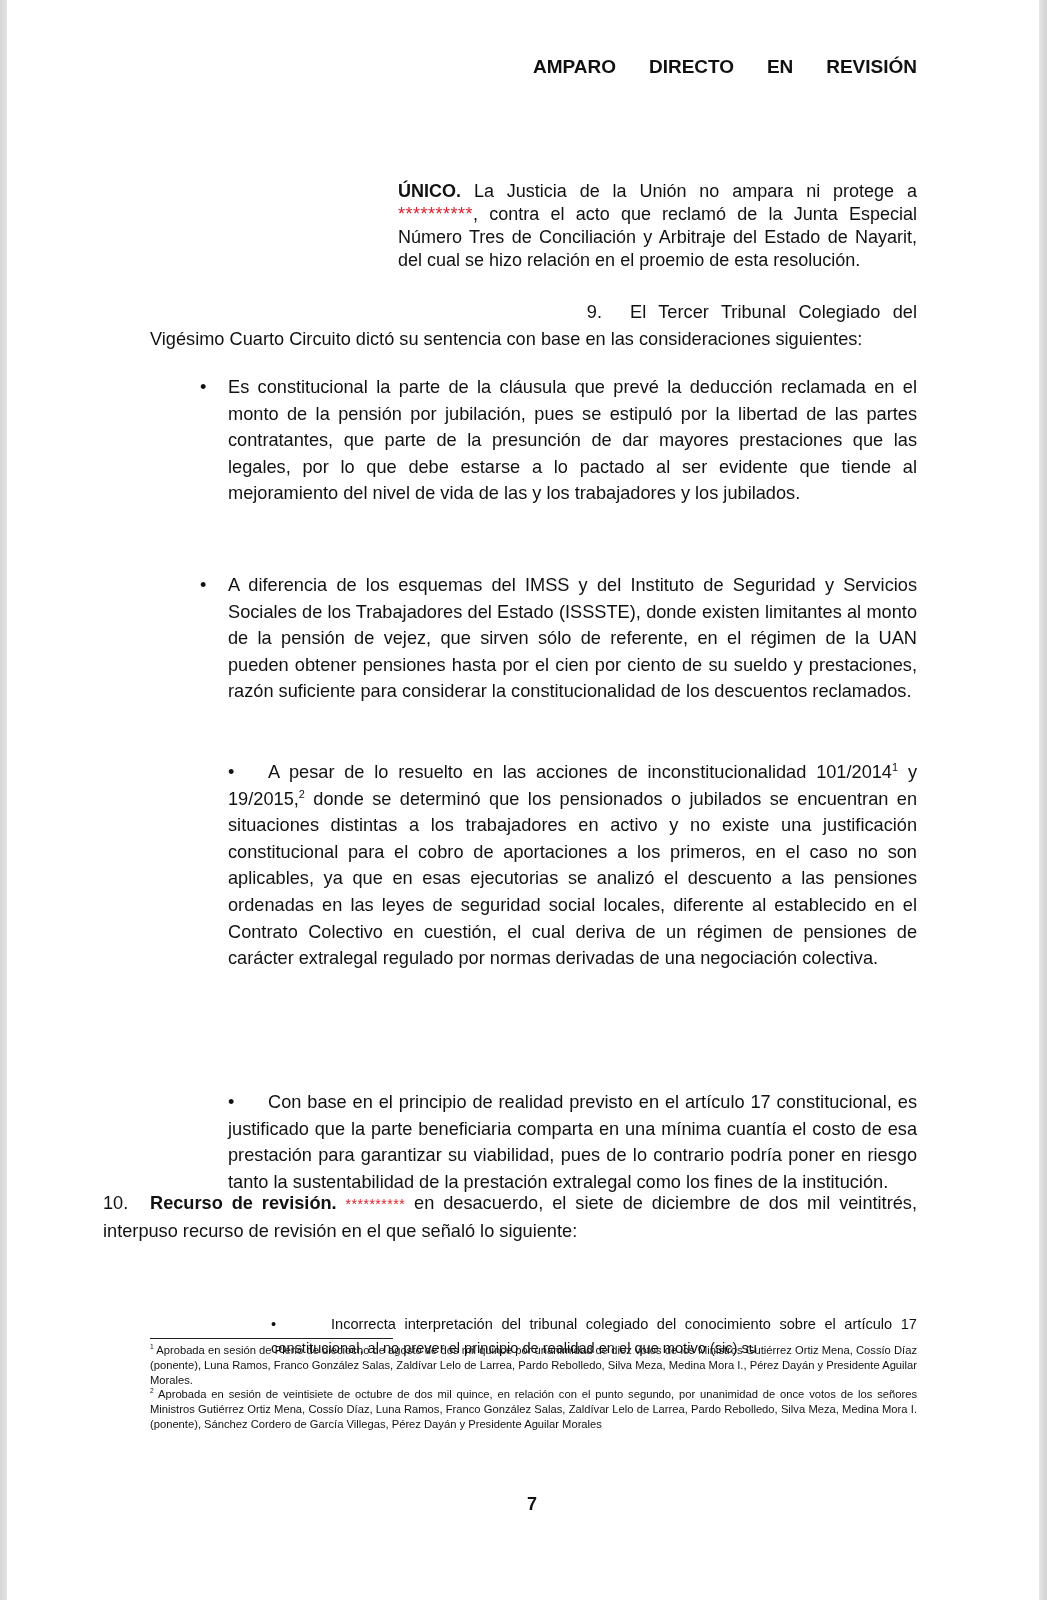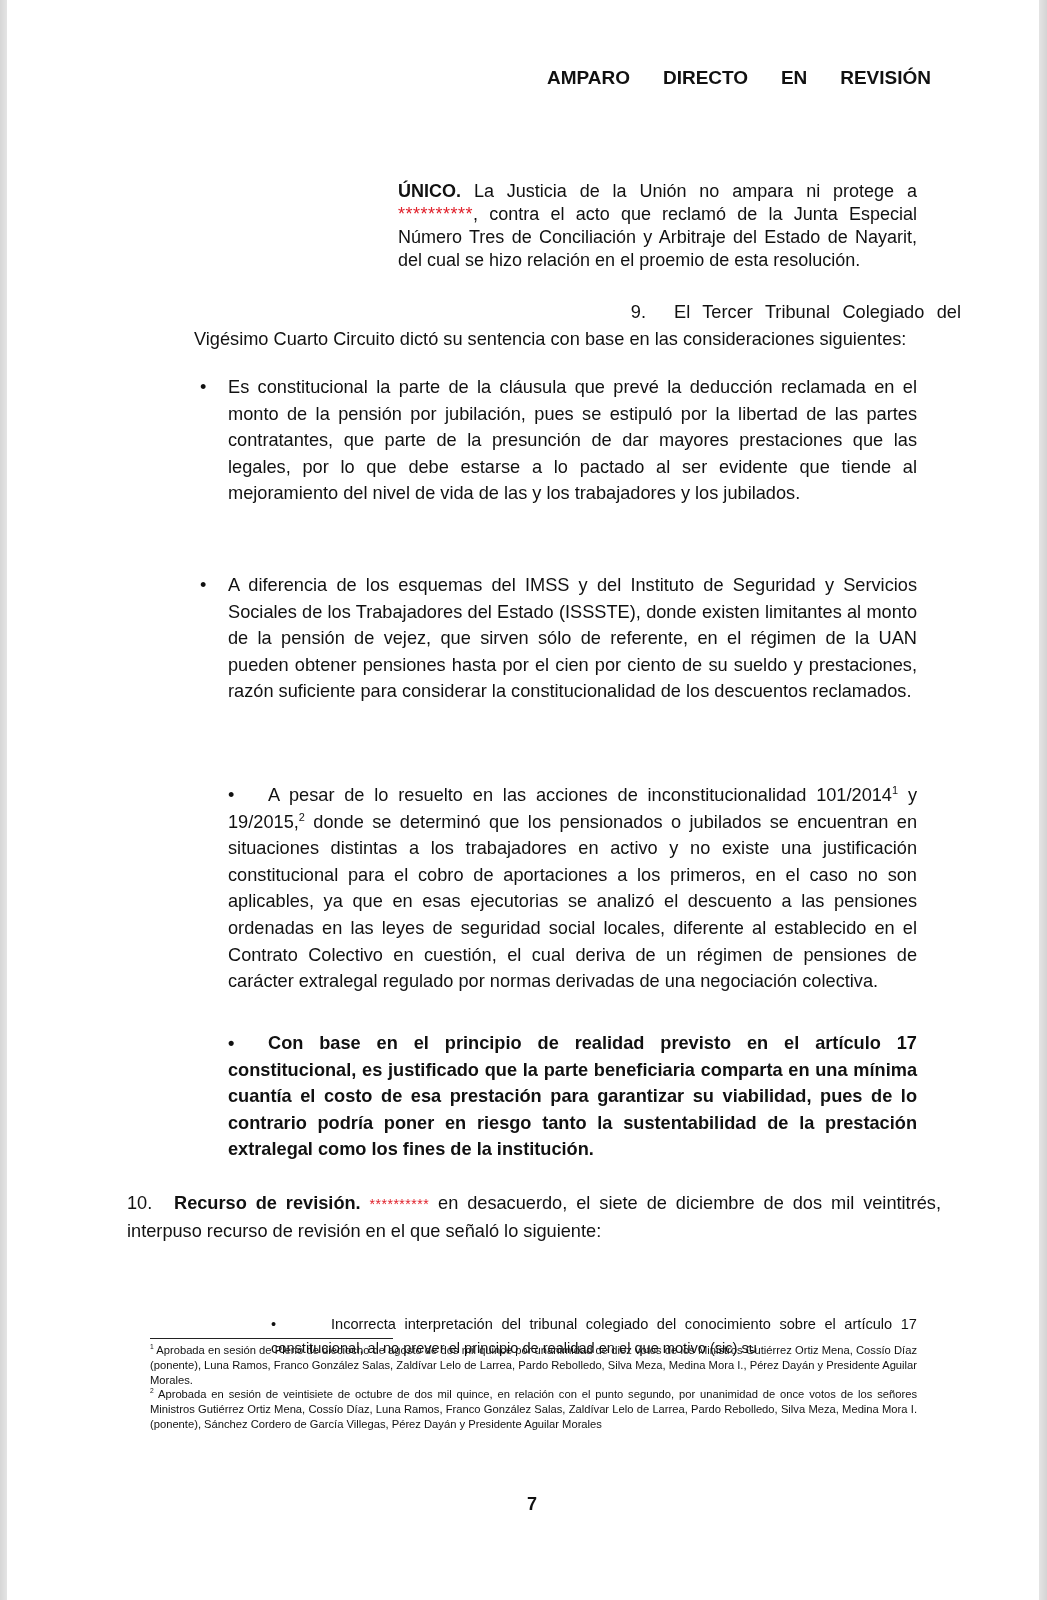--- a/index.html
+++ b/index.html
@@ -8,39 +8,39 @@
     background: #ffffff;
     font-family: "Liberation Sans", sans-serif;
     color: #111111;
   }
   .edge-left { position: absolute; left: 0; top: 0; width: 7px; height: 1600px;
     background: linear-gradient(to right, #d6d6d6, #e4e4e4); }
   .edge-right { position: absolute; right: 0; top: 0; width: 8px; height: 1600px;
     background: linear-gradient(to right, #e4e4e4, #d4d4d4); }
   .abs { position: absolute; }
   .header {
-    left: 533px; top: 64px; width: 384px;
+    left: 533px; top: 53px; width: 384px;
     font-weight: bold; font-size: 19px; line-height: 28px;
-    text-align: justify; text-align-last: justify; margin-left: 14px;
+    text-align: justify; text-align-last: justify;
   }
   .header .l2 { text-align-last: left; display: block; }
   .unico {
     left: 398px; top: 180px; width: 519px;
     font-size: 18px; line-height: 23px; text-align: justify;
   }
   .red { color: #e0202a; font-weight: normal; letter-spacing: 0.5px; }
   .body-text { font-size: 18.2px; line-height: 26.6px; text-align: justify; }
-  .p9 { left: 150px; top: 299px; width: 767px; margin-left: 44px; }
+  .p9 { left: 150px; top: 299px; width: 767px; }
   .p9 .num { display: inline-block; width: 452px; text-align: right; }
   .p9 .gap { display: inline-block; width: 28px; }
   .bullet-a { left: 228px; width: 689px; }
   .bullet-a .dot { position: absolute; left: -28px; top: 0; }
   .bullet-b { left: 228px; width: 689px; text-indent: 0; }
   .bullet-b .dot { display: inline-block; width: 40px; }
-  .p10 { left: 103px; top: 1190px; width: 814px; margin-left: 24px; }
+  .p10 { left: 103px; top: 1190px; width: 814px; }
   .p10 .num { display: inline-block; width: 47px; }
   .sub-bullet {
     left: 271px; top: 1312px; width: 646px;
     font-size: 14.6px; line-height: 24px; text-align: justify;
   }
   .sub-bullet .dot { display: inline-block; width: 60px; }
   .fn-rule { left: 150px; top: 1338px; width: 243px; height: 1px; background: #222; }
   .footnotes {
     left: 150px; top: 1343px; width: 767px;
     font-size: 11.2px; line-height: 14.8px; text-align: justify;
@@ -71,25 +71,25 @@
 <div class="abs body-text bullet-a" style="top:374px;">
   <span class="dot">•</span>
   <span>Es constitucional la parte de la cláusula que prevé la deducción reclamada en el monto de la pensión por jubilación, pues se estipuló por la libertad de las partes contratantes, que parte de la presunción de dar mayores prestaciones que las legales, por lo que debe estarse a lo pactado al ser evidente que tiende al mejoramiento del nivel de vida de las y los trabajadores y los jubilados.</span>
 </div>
 
 <div class="abs body-text bullet-a" style="top:572px;">
   <span class="dot">•</span>
   <span>A diferencia de los esquemas del IMSS y del Instituto de Seguridad y Servicios Sociales de los Trabajadores del Estado (ISSSTE), donde existen limitantes al monto de la pensión de vejez, que sirven sólo de referente, en el régimen de la UAN pueden obtener pensiones hasta por el cien por ciento de su sueldo y prestaciones, razón suficiente para considerar la constitucionalidad de los descuentos reclamados.</span>
 </div>
 
-<div class="abs body-text bullet-b" style="top:759px;margin-top:23px;">
+<div class="abs body-text bullet-b" style="top:759px;">
   <span class="dot">•</span><span>A pesar de lo resuelto en las acciones de inconstitucionalidad 101/2014</span><sup>1</sup><span> y 19/2015,</span><sup>2</sup><span> donde se determinó que los pensionados o jubilados se encuentran en situaciones distintas a los trabajadores en activo y no existe una justificación constitucional para el cobro de aportaciones a los primeros, en el caso no son aplicables, ya que en esas ejecutorias se analizó el descuento a las pensiones ordenadas en las leyes de seguridad social locales, diferente al establecido en el Contrato Colectivo en cuestión, el cual deriva de un régimen de pensiones de carácter extralegal regulado por normas derivadas de una negociación colectiva.</span>
 </div>
 
-<div class="abs body-text bullet-b" style="top:1030px;font-weight:bold;">
+<div class="abs body-text bullet-b" style="top:1089px;">
   <span class="dot">•</span><span>Con base en el principio de realidad previsto en el artículo 17 constitucional, es justificado que la parte beneficiaria comparta en una mínima cuantía el costo de esa prestación para garantizar su viabilidad, pues de lo contrario podría poner en riesgo tanto la sustentabilidad de la prestación extralegal como los fines de la institución.</span>
 </div>
 
 <div class="abs body-text p10">
   <span class="num">10.</span><b>Recurso de revisión.</b> <span class="red" style="font-size:14px;">**********</span><span> en desacuerdo, el siete de diciembre de dos mil veintitrés, interpuso recurso de revisión en el que señaló lo siguiente:</span>
 </div>
 
 <div class="abs sub-bullet">
   <span class="dot">•</span><span>Incorrecta interpretación del tribunal colegiado del conocimiento sobre el artículo 17 constitucional, al no prever el principio de realidad en el que motivo (sic) su</span>
 </div>

